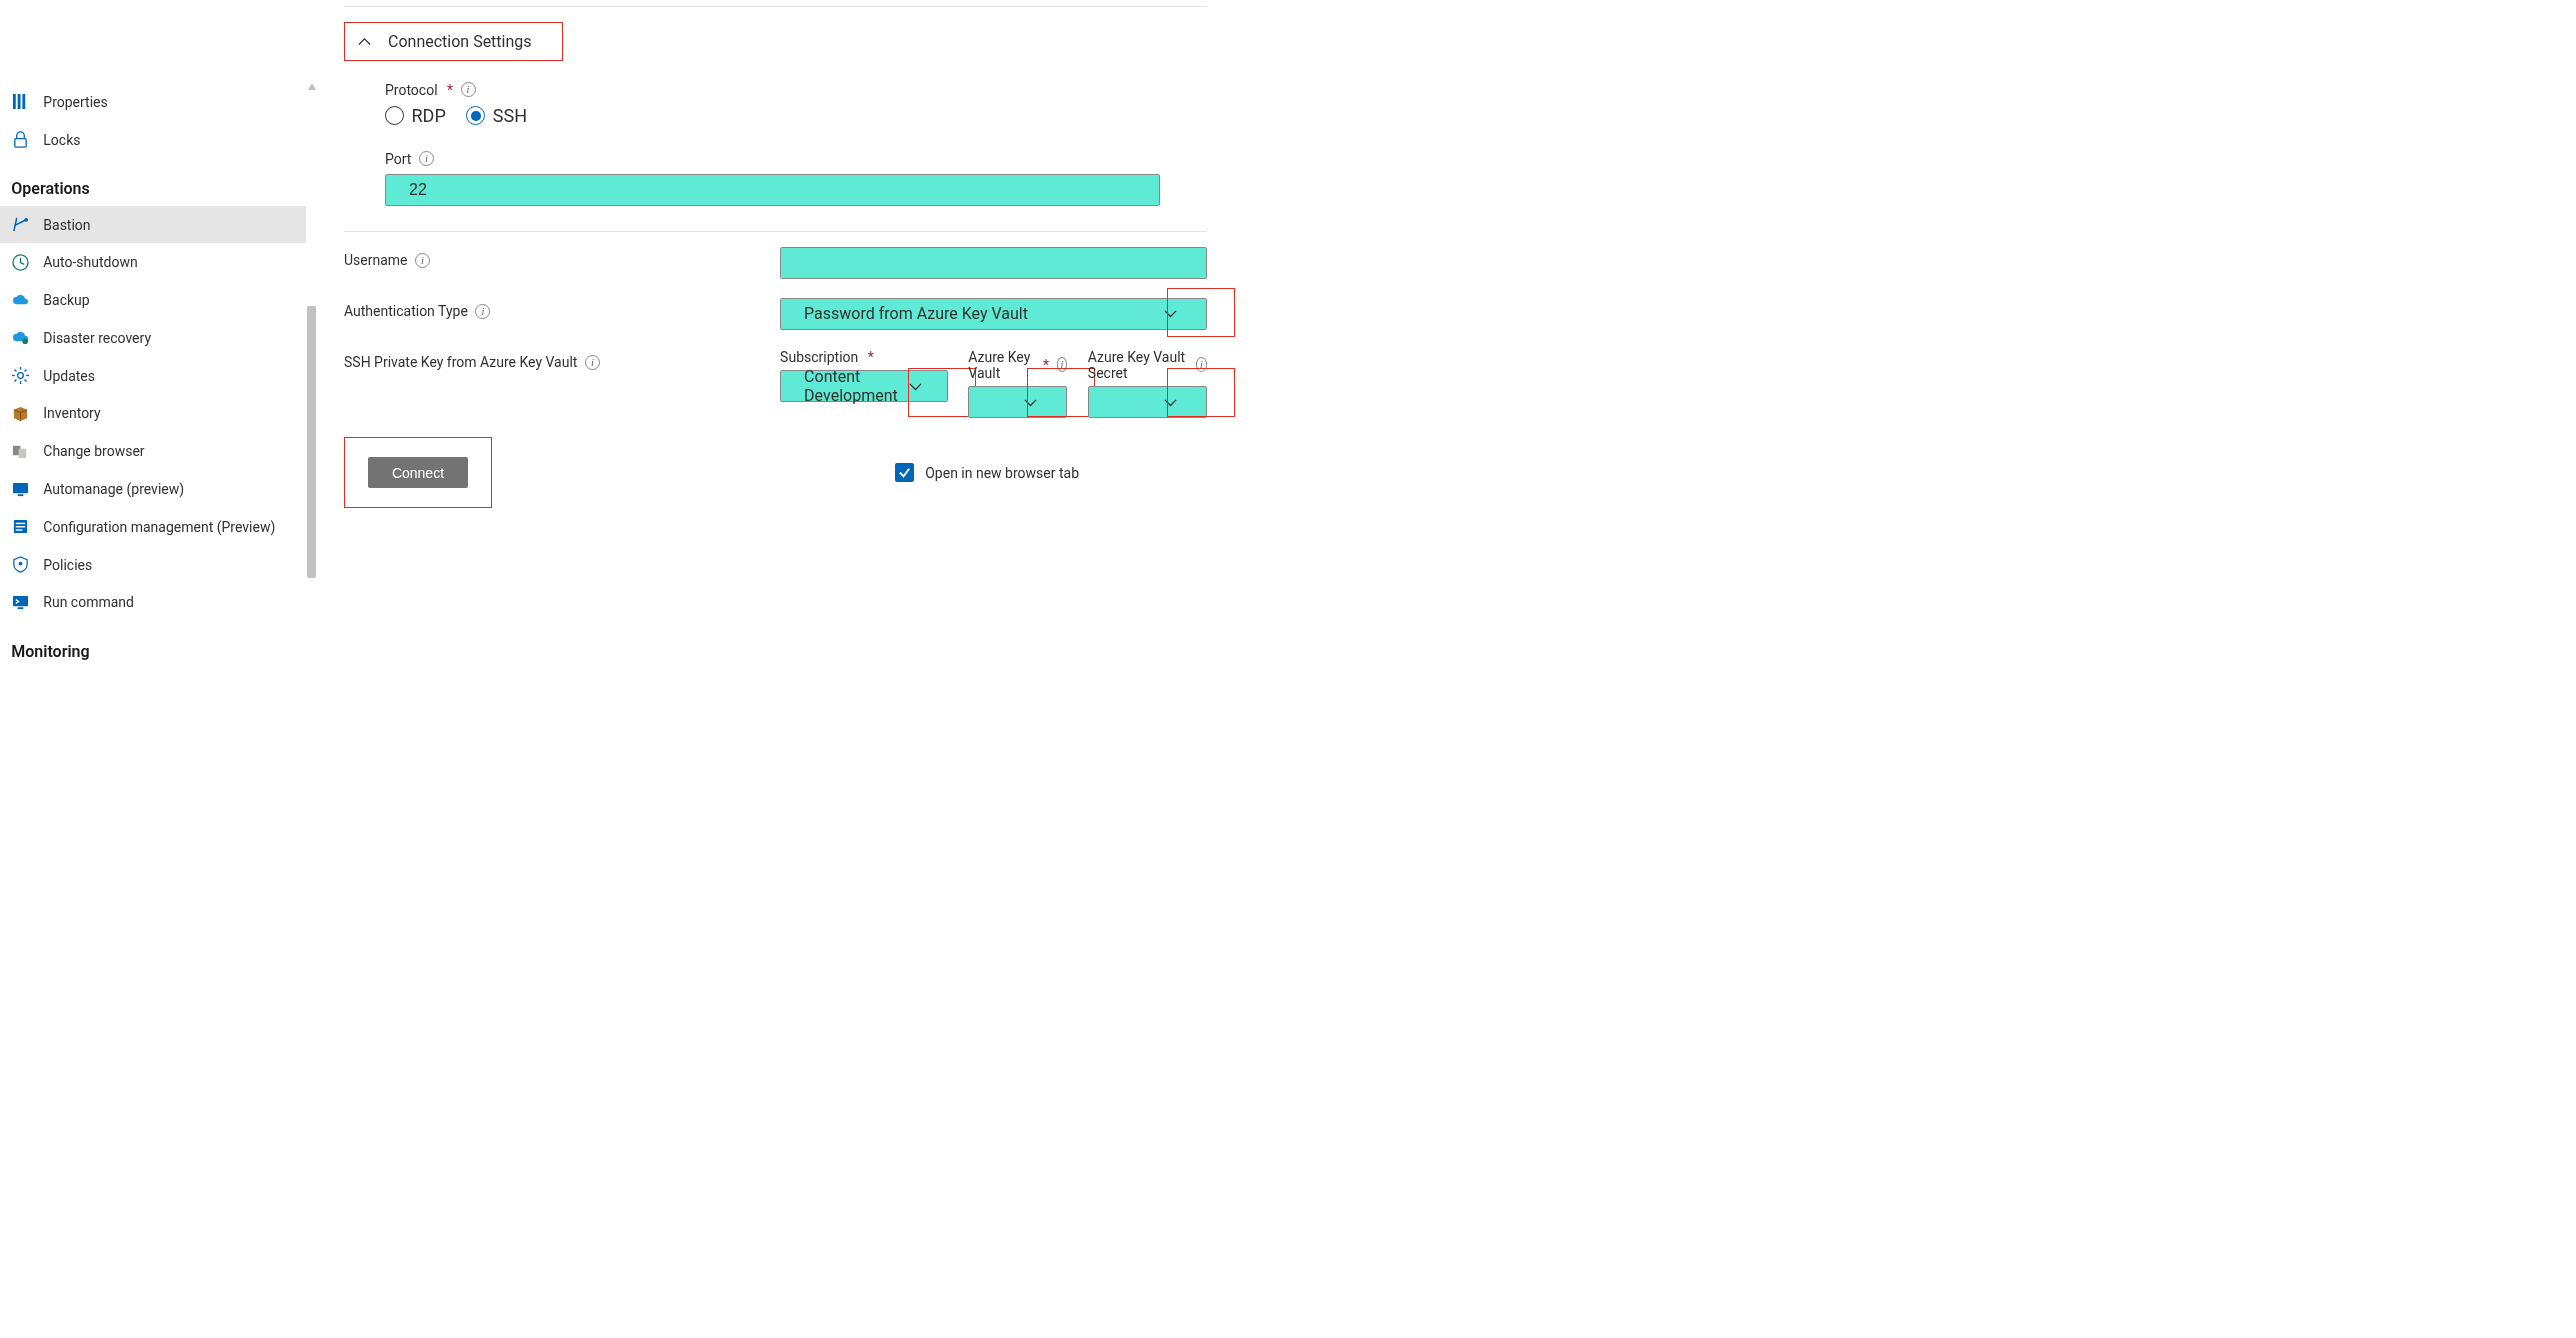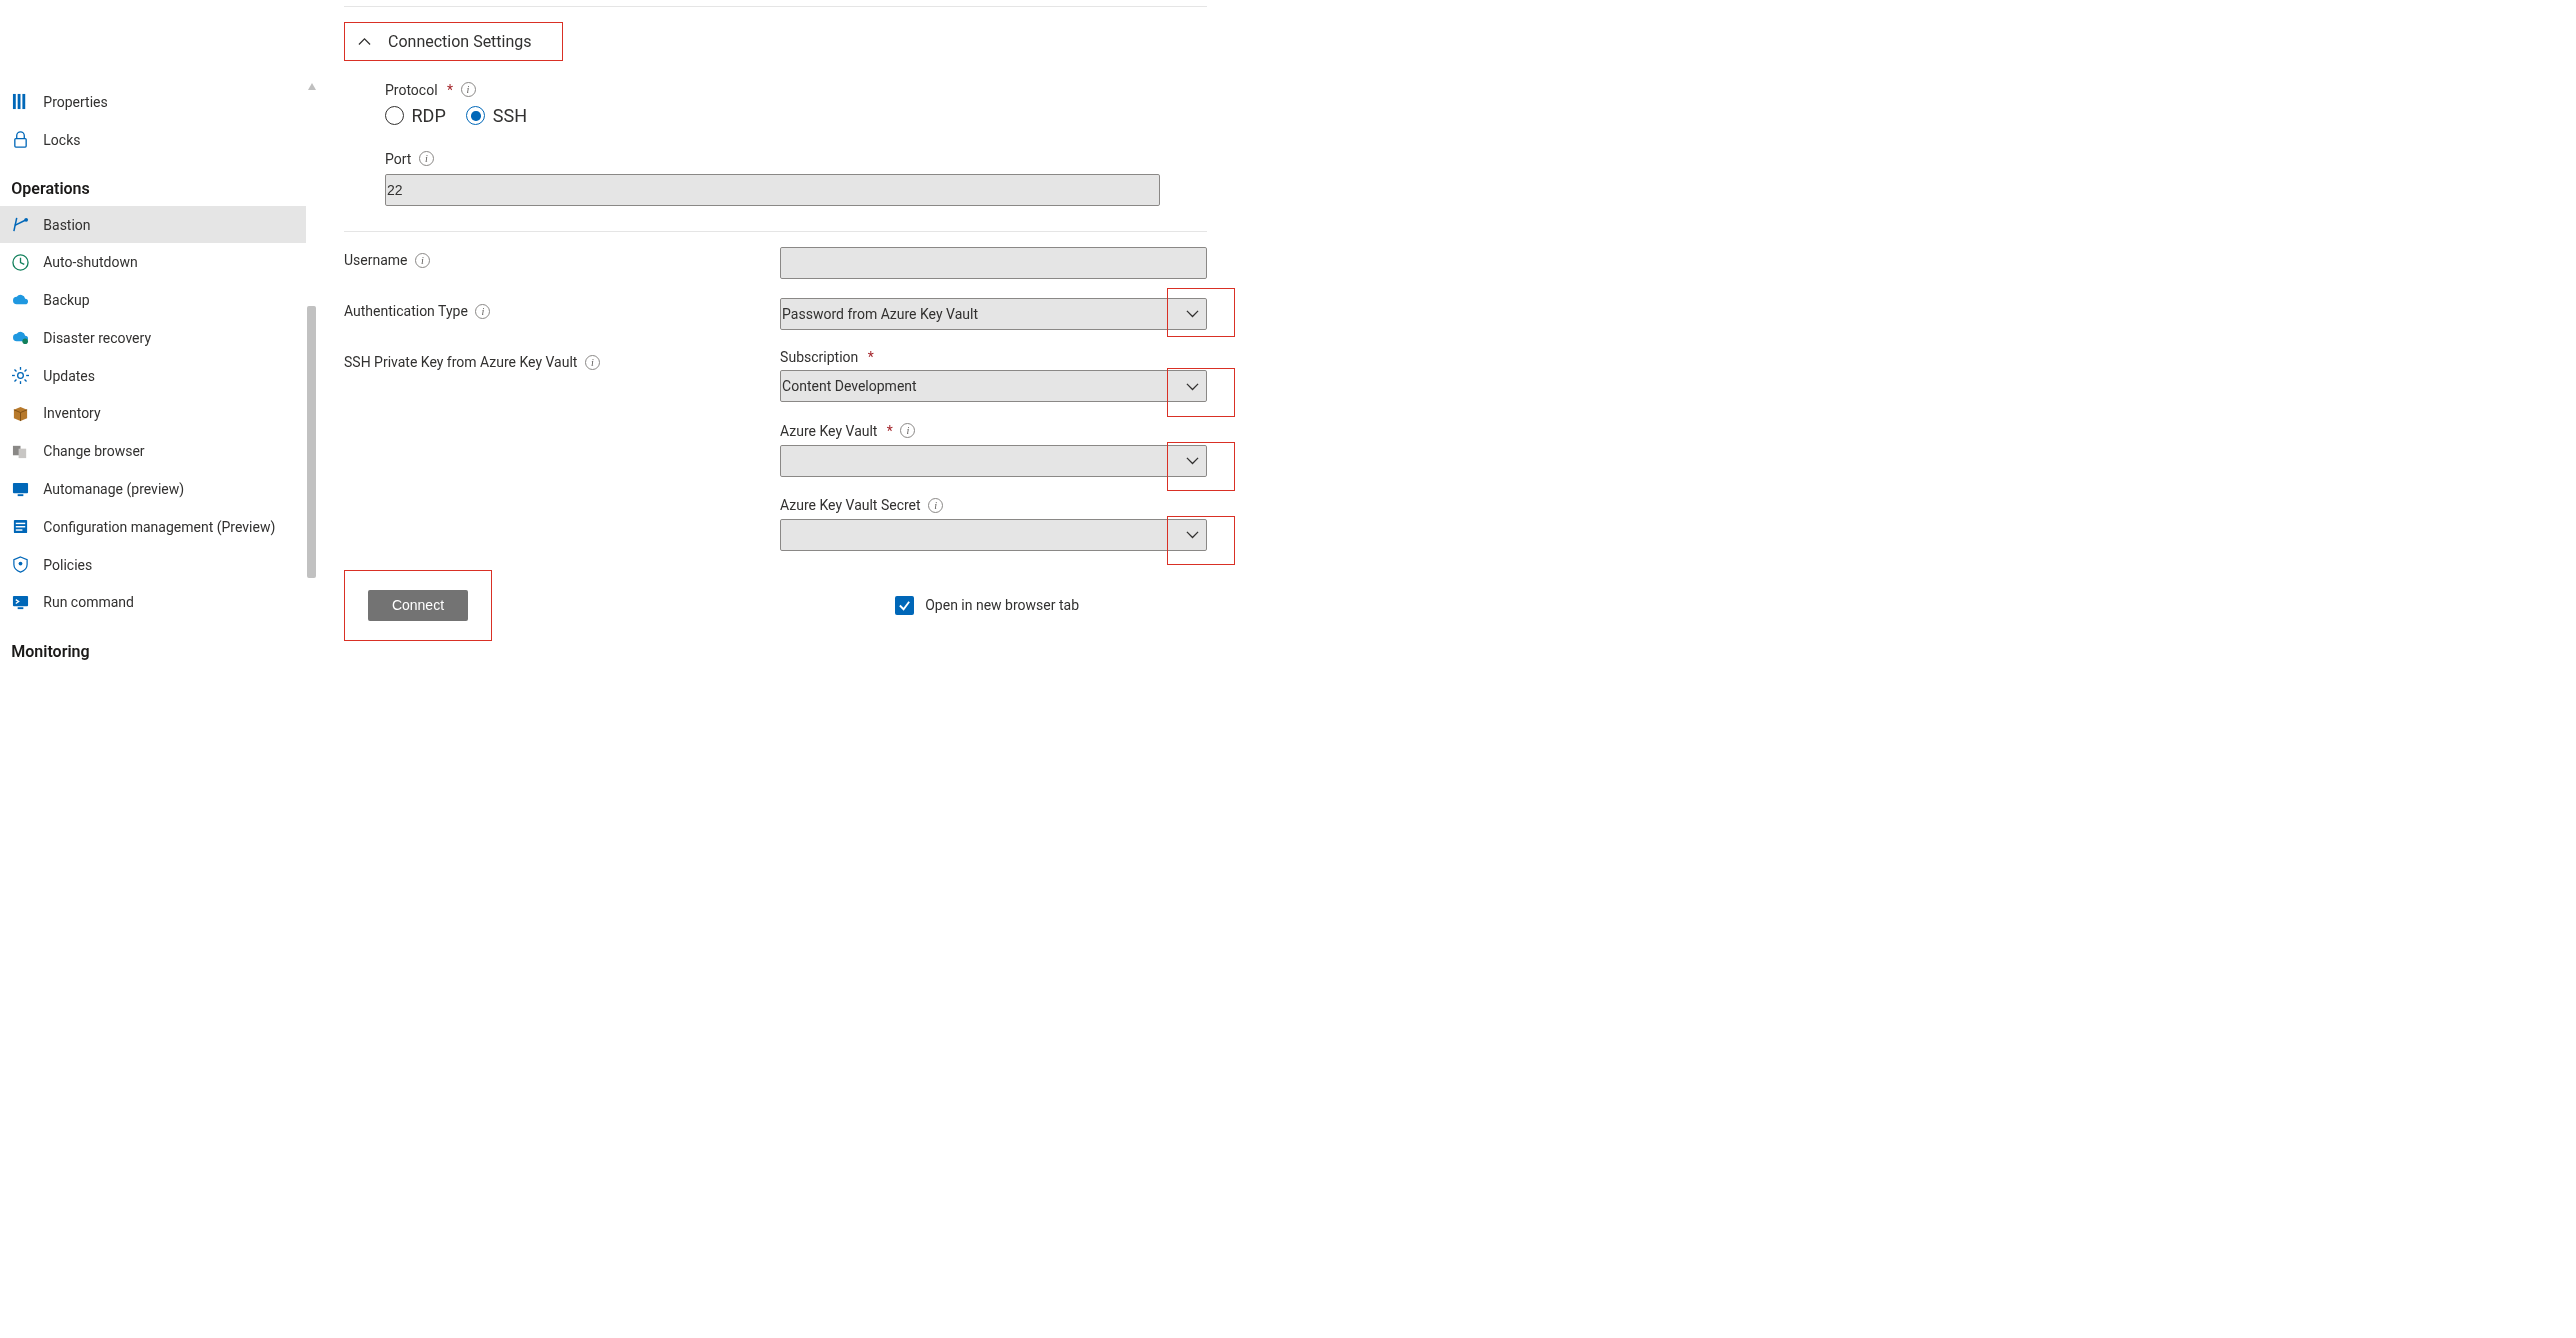--- a/index.html
+++ b/index.html
@@ -144,24 +144,24 @@
     border-radius: 50%;
     background: #0067b8;
   }
 
   .text-input,
   .select-box {
     width: 100%;
     height: 32px;
     border: 0.9px solid #8a8886;
     border-radius: 1.9px;
-    padding: 0 1px;
-    font-size: 14px;
+    padding: 0 23px;
+    font-size: 16px;
     color: #323130;
-    background: #e5e5e5;
+    background: #5eead4;
     display: flex;
     align-items: center;
     justify-content: space-between;
   }
   .text-input { margin-bottom: 24.4px; }
 
   
   .form-row {
     display: flex;
     align-items: flex-start;
@@ -457,21 +457,21 @@
       </div>
     </div>
 
     
     <div class="form-row" style="align-items:flex-start">
       <div class="left-label">
         <span>SSH Private Key from Azure Key Vault</span>
         <span class="info-icon">i</span>
       </div>
 
-      <div class="right-field" style="display:flex; flex-direction:column; gap:20.6px;">
+      <div class="right-field" style="display:flex; gap:20.6px;">
 
         <div style="position:relative">
           <div class="field-label" style="margin-bottom:5.6px">
             <span>Subscription</span>
             <span class="req">*</span>
           </div>
           <div class="select-box">
             <span class="val">Content Development</span>
             <span class="chevron">
               <svg width="13" height="9.4" viewBox="0 0 14 10">

